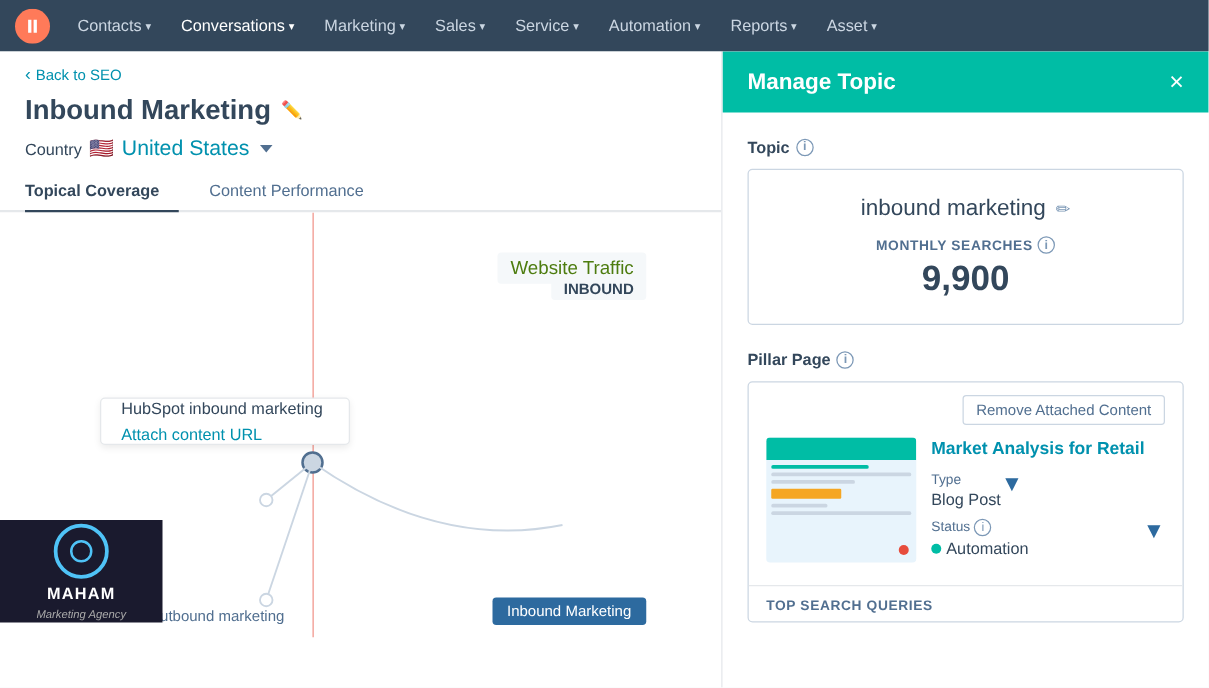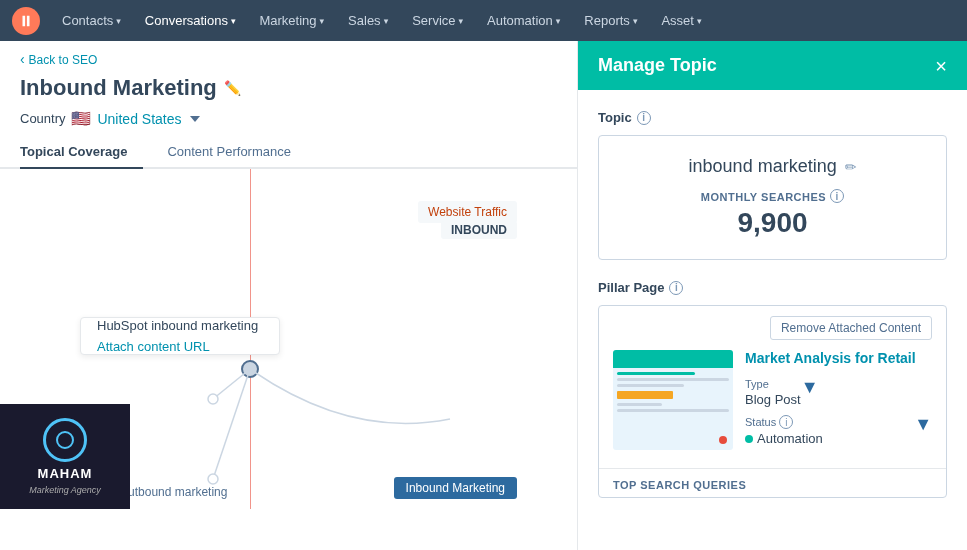--- a/index.html
+++ b/index.html
@@ -83,21 +83,21 @@
     
     .country-row {
       display: flex;
       align-items: center;
       padding: 0 20px 8px;
       gap: 6px;
       font-size: 13px;
       color: #33475b;
     }
     .flag { font-size: 16px; }
-    .country-link { color: #0091ae; cursor: pointer; font-size: 14px; }
+    .country-link { color: #0091ae; cursor: pointer; font-size: 17px; }
     .dropdown-arrow {
       width: 0; height: 0;
       border-left: 5px solid transparent;
       border-right: 5px solid transparent;
       border-top: 6px solid #516f90;
       display: inline-block;
       margin-left: 2px;
     }
 
     
@@ -134,22 +134,22 @@
       height: 340px;
       background: #fff;
       overflow: hidden;
     }
 
     
     .traffic-label {
       position: absolute;
       top: 32px;
       right: 60px;
-      font-size: 12px;
-      color: #c2410c;
+      font-size: 15px;
+      color: #4d7c0f;
       background: #f5f8fa;
       padding: 4px 10px;
       border-radius: 3px;
     }
     .inbound-label {
       position: absolute;
       top: 52px;
       right: 60px;
       font-size: 12px;
       color: #33475b;
@@ -209,24 +209,24 @@
       position: absolute;
       bottom: 10px;
       left: 60px;
       color: #516f90;
       font-size: 12px;
     }
 
     
     .maham-logo {
       position: absolute;
-      bottom: 0;
+      bottom: 12px;
       left: 0;
       width: 130px;
-      height: 105px;
+      height: 82px;
       background: #1a1a2e;
       display: flex;
       flex-direction: column;
       align-items: center;
       justify-content: center;
       gap: 4px;
     }
     .maham-circle {
       width: 44px;
       height: 44px;

